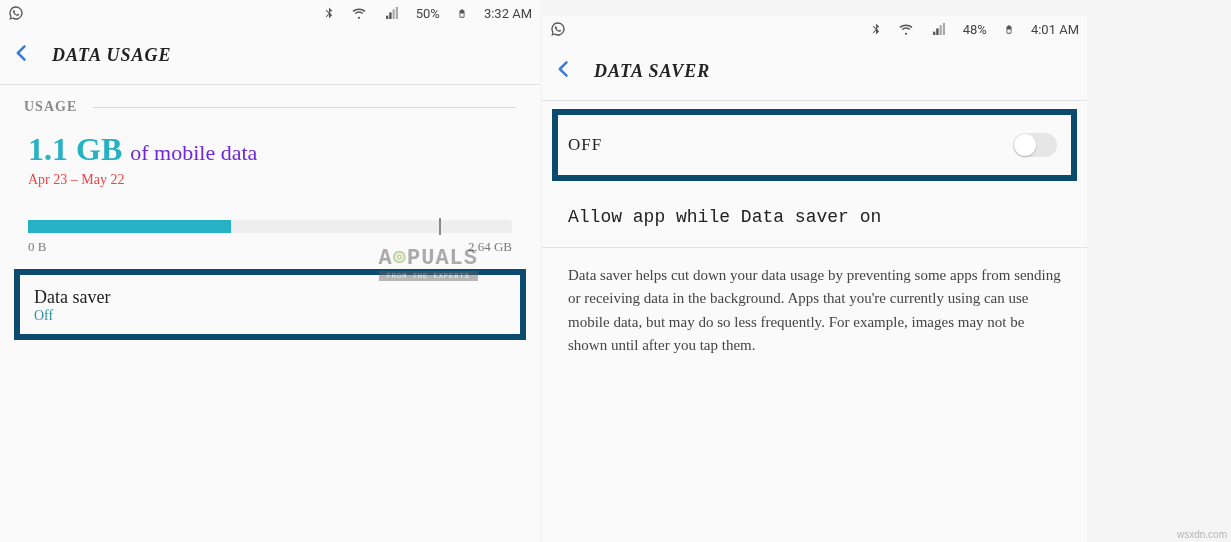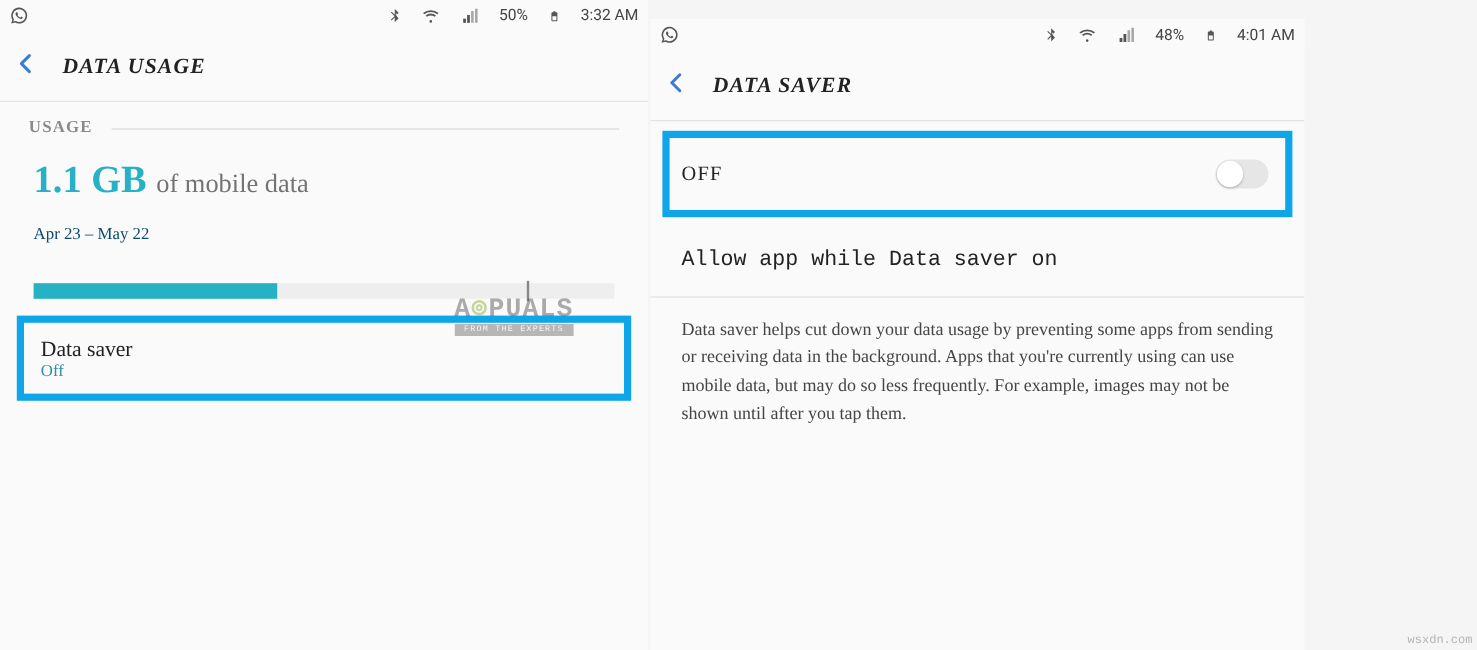--- a/index.html
+++ b/index.html
@@ -72,28 +72,28 @@
     .usage-amount {
       font-family: "Segoe Script","Comic Sans MS",cursive;
       font-size: 32px;
       color: #27b1c5;
       font-weight: 600;
       display: inline;
     }
     .usage-label {
       font-family: "Segoe Script","Comic Sans MS",cursive;
       font-size: 22px;
-      color: #737373;
+      color: #6d28d9;
       margin-left: 4px;
     }
     .usage-period {
       font-family: "Segoe Script","Comic Sans MS",cursive;
       font-size: 14px;
-      color: #0c4a6e;
-      margin-top: 20px;
+      color: #ef4444;
+      margin-top: 4px;
     }
     
     .progress-wrap { padding: 22px 28px 8px; }
     .progress-track {
       height: 13px;
       background: #eee;
       border-radius: 2px;
       position: relative;
       overflow: visible;
     }
@@ -115,21 +115,21 @@
       margin-top: 6px;
     }
     .usage-note {
       padding: 24px 28px 20px;
       font-family: "Segoe Script","Comic Sans MS",cursive;
       font-size: 14px;
       color: #8a8a8a;
     }
     
     .highlight-box {
-      border: 6px solid #0ea5e9;
+      border: 6px solid #0c4a6e;
       margin: 6px 14px 8px;
       padding: 10px 10px 8px;
       background: #fafafa;
     }
     .row-item { padding: 2px 4px; }
     .row-title {
       font-family: "Segoe Script","Comic Sans MS",cursive;
       font-size: 18px;
       color: #222;
     }
@@ -182,21 +182,21 @@
       text-align: center;
       pointer-events: none;
     }
     .watermark-logo .big { font-size: 22px; font-weight: 700; color: #4a4a4a; letter-spacing: 1px; }
     .watermark-logo .oo { color: #7fa92f; }
     .watermark-logo .small { font-size: 7px; background: #666; color: #eee; padding: 1px 4px; letter-spacing: 1px; }
     
     .footer-credit {
       position: absolute;
       right: 4px; bottom: 2px;
-      font-family: Liberation Mono, monospace;
+      font-family: Liberation Sans, sans-serif;
       font-size: 10px;
       color: #b5b5b5;
     }
   </style>
 </head>
 <body>
 
 <div class="phone phone-left">
   <div class="statusbar">
     <div class="statusbar-left">
@@ -252,20 +252,24 @@
     <span class="usage-amount">1.1 GB</span>
     <span class="usage-label">of mobile data</span>
     <div class="usage-period">Apr 23 – May 22</div>
   </div>
 
   <div class="progress-wrap">
     <div class="progress-track">
       <div class="progress-fill"></div>
       <div class="progress-warn-tick"></div>
     </div>
+    <div class="progress-labels">
+      <span>0 B</span>
+      <span>2.64 GB</span>
+    </div>
   </div>
 
 
   <div class="highlight-box">
     <div class="row-item">
       <div class="row-title">Data saver</div>
       <div class="row-sub">Off</div>
     </div>
   </div>
 

